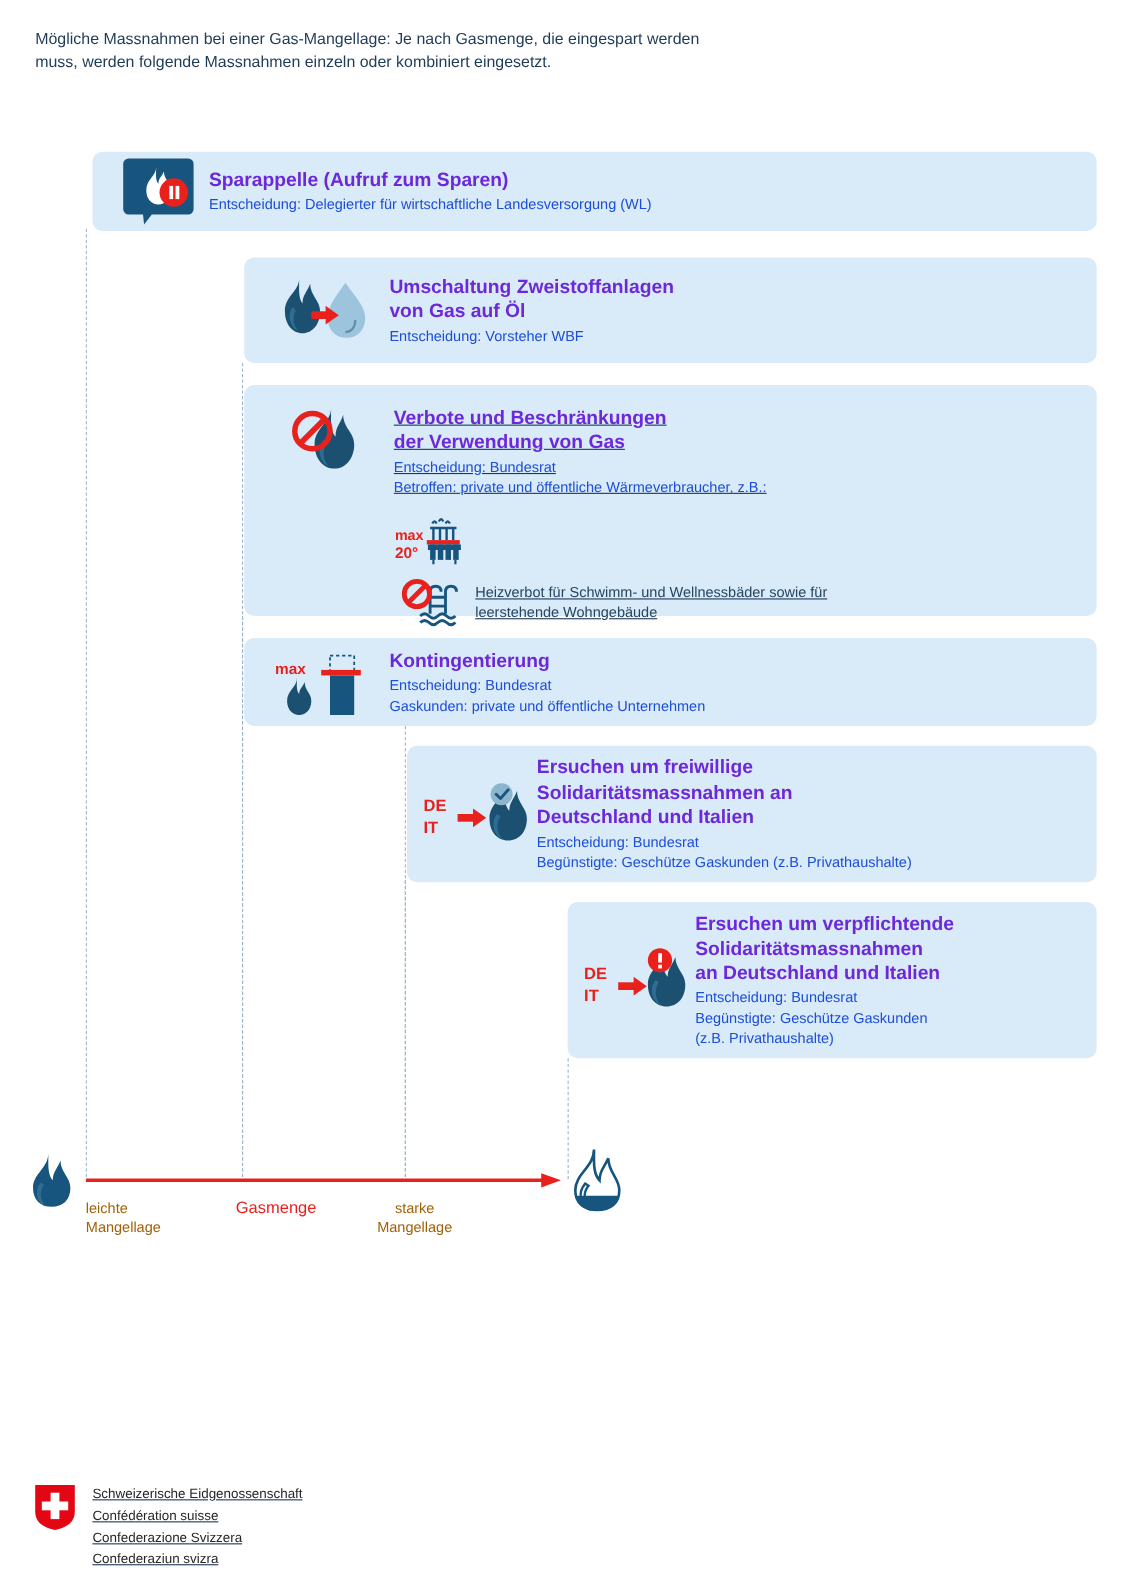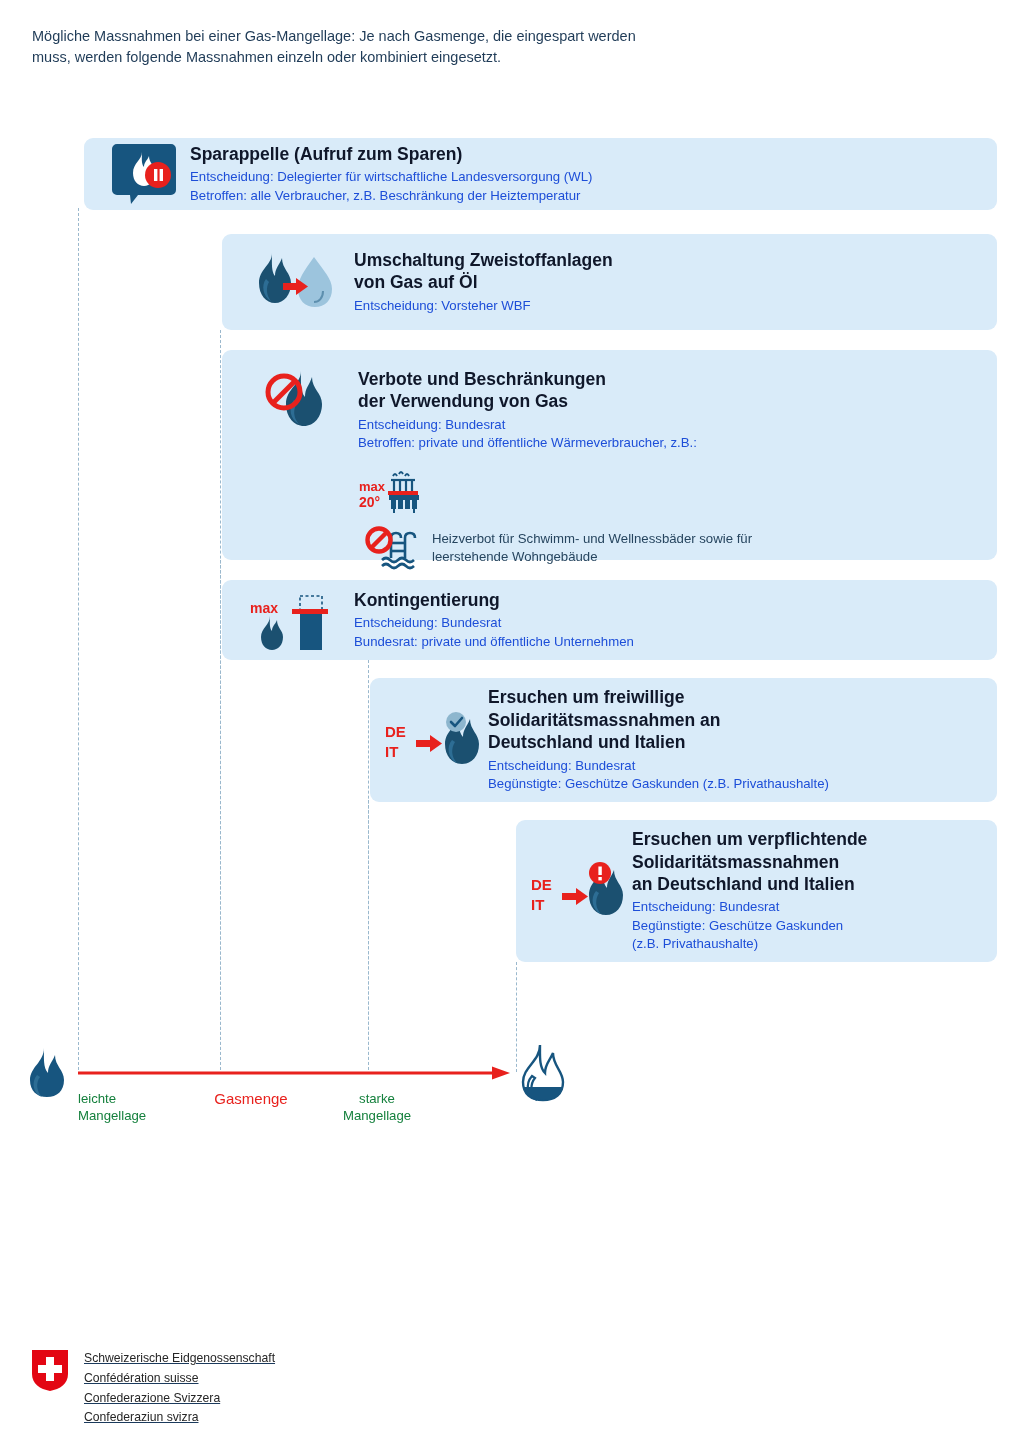--- a/index.html
+++ b/index.html
@@ -57,21 +57,21 @@
     display: flex;
     align-items: center;
     justify-content: center;
   }
   .panel-text {
     flex: 1 1 auto;
   }
   .panel-title {
     font-size: 17.5px;
     font-weight: bold;
-    color: #0f172a;
+    color: #6d28d9;
     line-height: 1.28;
     white-space: pre-line;
     margin-bottom: 3px;
   }
   .panel-sub {
     font-size: 13.2px;
     color: #1d4ed8;
     line-height: 1.4;
     white-space: pre-line;
   }
@@ -108,21 +108,21 @@
     position: absolute;
     left: 78px;
     top: 1066px;
     width: 432px;
     height: 14px;
   }
   .axis-label {
     position: absolute;
     font-size: 13.2px;
     line-height: 1.32;
-    color: #15803d;
+    color: #a16207;
     white-space: pre-line;
   }
   .axis-label.center { text-align: center; }
   #label-gasmenge {
     color: #e8211d;
     font-size: 15px;
   }
 
   .flame-left {
     position: absolute;
@@ -176,21 +176,20 @@
         <path d="M31 10 C31 18 22 21 22 31 C22 39 27 44 33 44 C39 44 44 39 44 31 C44 24 38 21 38 14 C36 19 33 20 33 25 C30 22 31 15 31 10 Z" fill="#ffffff"></path>
         <path d="M27 28 C24 32 25 40 30 42 C27 38 27 33 29 30 Z" fill="#ffffff"></path>
         <circle cx="47" cy="33" r="13" fill="#e8211d"></circle>
         <rect x="43" y="27" width="3.4" height="12" fill="#ffffff"></rect>
         <rect x="48.6" y="27" width="3.4" height="12" fill="#ffffff"></rect>
       </svg>
     </div>
     <div class="panel-text" style="padding-right:16px;">
       <div class="panel-title">Sparappelle (Aufruf zum Sparen)</div>
       <div class="panel-sub">Entscheidung: Delegierter für wirtschaftliche Landesversorgung (WL)</div>
-      <div class="panel-sub">Betroffen: alle Verbraucher, z.B. Beschränkung der Heiztemperatur</div>
     </div>
   </div>
 </div>
 
 <div class="panel" style="left:222px; top:234px; width:775px; height:96px;">
   <div class="panel-inner">
     <div class="panel-icon" style="width:116px; padding-left:16px;">
       <svg width="88" height="66" viewBox="0 0 88 66">
         <path d="M20 4 C20 16 7 20 7 34 C7 46 14 54 23 54 C32 54 39 46 39 34 C39 24 30 20 30 9 C27 17 23 19 23 27 C19 22 20 12 20 4 Z" fill="#1b5070"></path>
         <path d="M14 30 C9 36 11 48 19 52 C14 46 14 38 17 33 Z" fill="#2d6d94"></path>
@@ -213,21 +212,21 @@
 <div class="panel" style="left:222px; top:350px; width:775px; height:210px;">
   <div class="panel-inner" style="align-items:flex-start; padding-top:18px;">
     <div class="panel-icon" style="width:116px; padding-left:20px; align-items:flex-start;">
       <svg width="78" height="62" viewBox="0 0 78 62">
         <path d="M40 3 C40 16 25 21 25 36 C25 49 33 58 43 58 C53 58 61 49 61 36 C61 25 51 21 51 9 C48 18 44 20 44 29 C39 24 40 12 40 3 Z" fill="#1b5070"></path>
         <path d="M33 32 C27 39 29 52 38 56 C32 50 32 41 36 35 Z" fill="#2d6d94"></path>
         <circle cx="23" cy="24" r="16" fill="none" stroke="#e8211d" stroke-width="5"></circle>
         <line x1="13" y1="34" x2="33" y2="14" stroke="#e8211d" stroke-width="5"></line>
       </svg>
     </div>
-    <div class="panel-text" style="padding-right:16px;">
+    <div class="panel-text" style="padding-right:16px;text-decoration:underline;">
       <div class="panel-title">Verbote und Beschränkungen
 der Verwendung von Gas</div>
       <div class="panel-sub">Entscheidung: Bundesrat</div>
       <div class="panel-sub">Betroffen: private und öffentliche Wärmeverbraucher, z.B.:</div>
 
       <div class="submeasure" style="margin-top:14px;">
         <div class="submeasure-icon">
           <svg width="68" height="48" viewBox="0 0 68 48">
             <text x="1" y="24" font-family="Liberation Sans, sans-serif" font-size="13" font-weight="bold" fill="#e8211d">max</text>
             <text x="1" y="40" font-family="Liberation Sans, sans-serif" font-size="14" font-weight="bold" fill="#e8211d">20°</text>
@@ -290,21 +289,21 @@
         <text x="0" y="25" font-family="Liberation Sans, sans-serif" font-size="14" font-weight="bold" fill="#e8211d">max</text>
         <path d="M20 28 C20 37 11 40 11 49 C11 57 16 62 22 62 C28 62 33 57 33 49 C33 42 27 40 27 32 C25 37 22 38 22 43 C19 40 20 33 20 28 Z" fill="#1b5070"></path>
         <rect x="50" y="8" width="22" height="16" fill="none" stroke="#17557f" stroke-width="1.6" stroke-dasharray="3,2.5"></rect>
         <rect x="50" y="26" width="22" height="36" fill="#17557f"></rect>
         <rect x="42" y="21" width="36" height="5" fill="#e8211d"></rect>
       </svg>
     </div>
     <div class="panel-text" style="padding-right:16px;">
       <div class="panel-title">Kontingentierung</div>
       <div class="panel-sub">Entscheidung: Bundesrat</div>
-      <div class="panel-sub">Bundesrat: private und öffentliche Unternehmen</div>
+      <div class="panel-sub">Gaskunden: private und öffentliche Unternehmen</div>
     </div>
   </div>
 </div>
 
 <div class="panel" style="left:370px; top:678px; width:627px; height:124px;">
   <div class="panel-inner">
     <div class="panel-icon" style="width:110px; padding-left:8px;">
       <svg width="100" height="62" viewBox="0 0 100 62">
         <text x="2" y="28" font-family="Liberation Sans, sans-serif" font-size="15" font-weight="bold" fill="#e8211d">DE</text>
         <text x="2" y="48" font-family="Liberation Sans, sans-serif" font-size="15" font-weight="bold" fill="#e8211d">IT</text>

